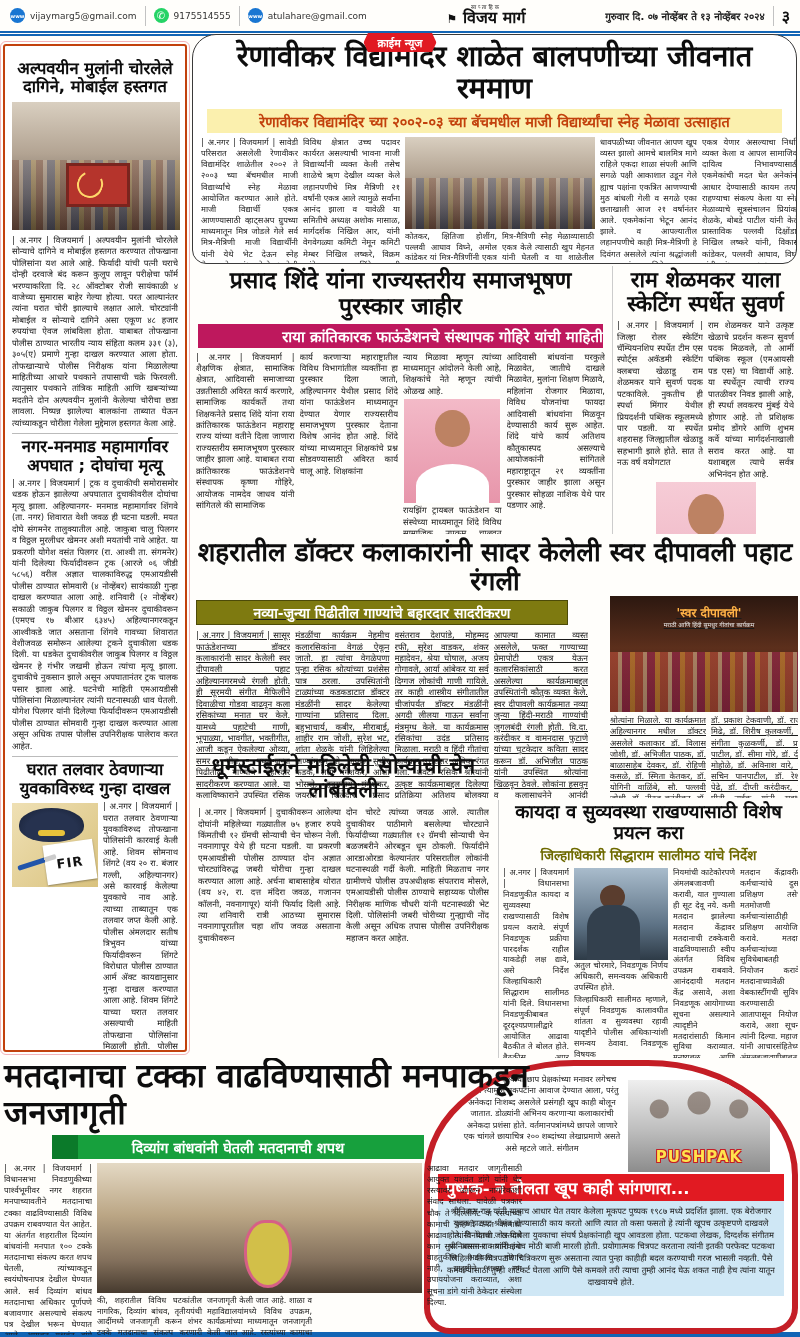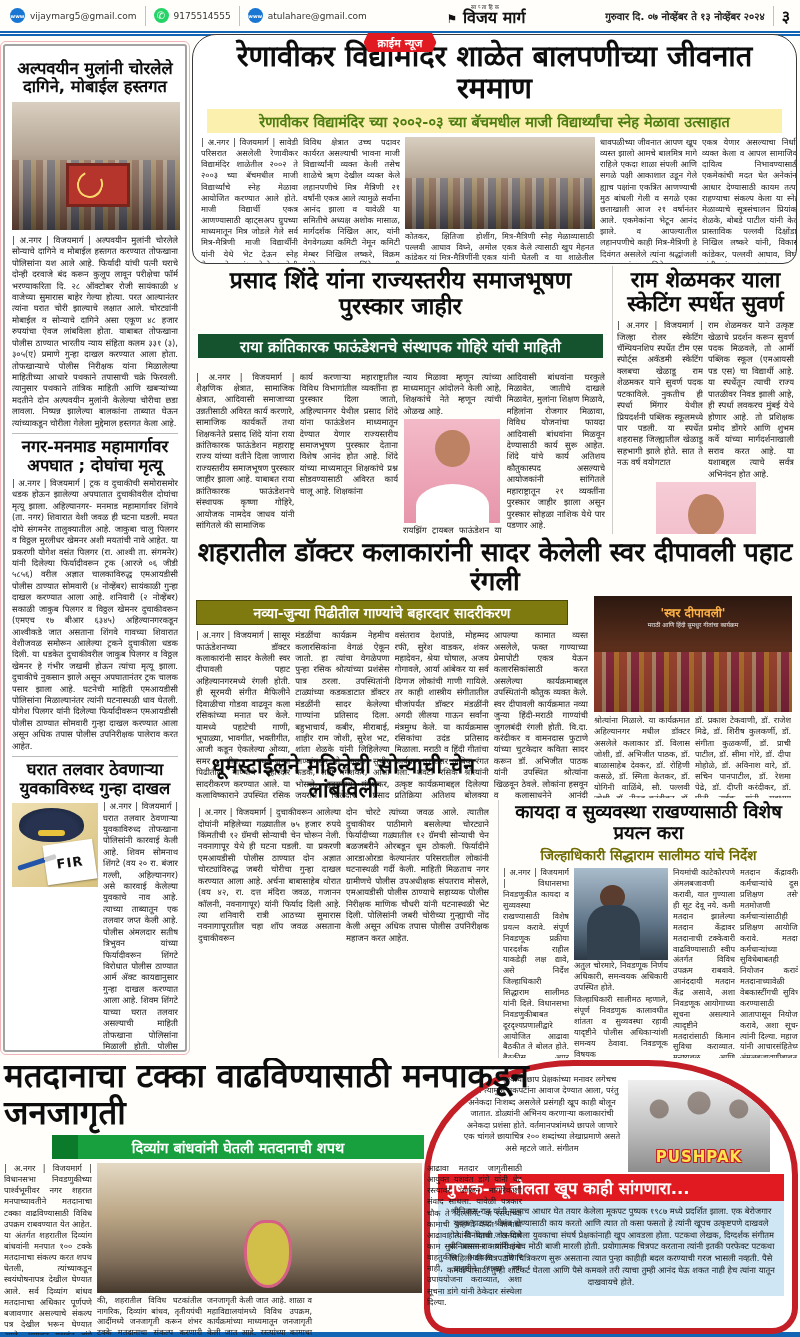--- a/index.html
+++ b/index.html
@@ -26,68 +26,68 @@
   .cols { display:flex; gap:5px; }
   .hl { font-weight:bold; color:#0d0d0d; text-align:center; line-height:1.12; }
   section { position:absolute; overflow:hidden; }
   .photo { position:relative; overflow:hidden; background:#998; }
   .crowd { background:linear-gradient(180deg,#d9cfc0 0%,#b3a493 40%,#7c6f63 72%,#3d352e 100%); }
   .crowd::after { content:""; position:absolute; left:0; right:0; bottom:0; height:55%; background:repeating-linear-gradient(90deg, rgba(120,60,40,.55) 0 7px, rgba(230,210,190,.45) 7px 11px, rgba(40,60,110,.5) 11px 19px, rgba(200,160,60,.4) 19px 24px); opacity:.55; }
   .caption { font-size:8.2px; line-height:1.34; text-align:justify; }
   .thinrule { border:0; border-top:1px solid #bbb; margin:4px 0; }
 
   
-  .crimebox { left:3px; top:44px; width:184px; height:1008px; border:2px solid #a3a3a3; outline:1px solid #f2b3b8; outline-offset:2px; border-radius:3px; background:#fff; padding:14px 7px 6px; }
+  .crimebox { left:3px; top:44px; width:184px; height:1008px; border:2px solid #c2410c; outline:1px solid #f2b3b8; outline-offset:2px; border-radius:3px; background:#fff; padding:14px 7px 6px; }
   .crimetag { position:absolute; left:50%; transform:translateX(-50%); top:33px; background:#e11a22; color:#fff; font-weight:bold; font-size:11px; padding:2px 14px; z-index:5; clip-path:polygon(6% 0,94% 0,100% 50%,94% 100%,6% 100%,0 50%); }
   .crime-hl { font-size:16.5px; }
   .crime-photo { width:168px; height:128px; margin:5px 0; }
   .board { position:absolute; left:32%; top:48%; width:38%; height:34%; background:#b5342c; border:3px solid #7a241e; z-index:2; }
   .board::before { content:""; position:absolute; left:15%; top:12%; width:38%; height:62%; border:2px solid #ffd76a; border-radius:50%; border-top-color:transparent; transform:rotate(20deg); }
   .firart { position:relative; float:left; width:86px; height:84px; margin:2px 5px 2px 0; background:linear-gradient(135deg,#efe0b4,#d9c27e); }
   .firart .cap { position:absolute; left:8%; top:6%; width:76%; height:40%; background:radial-gradient(ellipse at 50% 65%,#26324f 55%,#161f33 100%); border-radius:50% 50% 46% 46%; }
   .firart .cap::after { content:""; position:absolute; left:30%; bottom:18%; width:40%; height:16%; background:#e8c23a; border-radius:3px; }
   .firart .paper { position:absolute; right:4%; bottom:6%; width:58%; height:48%; background:#fff; transform:rotate(-8deg); box-shadow:0 1px 2px rgba(0,0,0,.35); display:flex; align-items:center; justify-content:center; }
   .firart .paper span { font-weight:bold; font-size:13px; letter-spacing:1px; color:#111; }
   .firart .pen { position:absolute; left:6%; bottom:26%; width:46%; height:5px; background:linear-gradient(90deg,#2255aa 70%,#ccc 70%); transform:rotate(-18deg); border-radius:2px; }
 
   
   .reunion { left:192px; top:34px; width:605px; height:230px; border:1.5px solid #3a3a3a; border-radius:24px 24px 14px 14px; padding:5px 8px 0; background:#fff; }
   .reunion .hl { font-size:29px; }
-  .subhead-yellow { background:#fbf0ae; color:#4d7c0f; font-weight:bold; font-size:14.5px; text-align:center; margin:4px 6px; padding:2px 0; }
+  .subhead-yellow { background:#fbf0ae; color:#c2410c; font-weight:bold; font-size:14.5px; text-align:center; margin:4px 6px; padding:2px 0; }
   .reunion .cols { margin-top:3px; }
   .reunion .col { width:97px; flex:0 0 auto; font-size:8.2px; }
   .reunion .fig { width:190px; flex:0 0 auto; }
   .reunion .fig .photo { width:190px; height:92px; }
   .reunion .capcols { display:flex; gap:5px; margin-top:3px; }
   .reunion .capcols .caption { width:92px; font-size:8px; }
 
   
   .award { left:192px; top:266px; width:417px; height:268px; padding:2px 4px; }
   .award .hl { font-size:23px; }
-  .banner-red { background:#14532d; color:#fff; font-weight:bold; font-size:15px; text-align:center; padding:2px 0; margin:14px 2px; }
+  .banner-red { background:#be185d; color:#fff; font-weight:bold; font-size:15px; text-align:right; padding:2px 0; margin:4px 2px; }
   .award .cols { margin-top:2px; }
   .award .col { width:100px; flex:1 1 0; }
   .portrait { position:relative; overflow:hidden; }
   .pinkbg { background:linear-gradient(180deg,#f3bac8,#e795aa); }
   .portrait .head { position:absolute; left:32%; top:10%; width:36%; height:36%; border-radius:50%; background:#bd8263; }
   .portrait .shirt { position:absolute; left:12%; bottom:-4%; width:76%; height:42%; border-radius:50% 50% 0 0; background:#fff; }
   .award .portrait { width:96px; height:104px; margin:2px auto; }
 
   
   .skating { left:612px; top:266px; width:186px; height:268px; padding:2px 4px; border-left:1px solid #ccc; }
   .skating .hl { font-size:21.5px; }
   .skating .cols { margin-top:4px; }
   .skating .col { width:88px; flex:1 1 0; }
   .skating .portrait { width:100px; height:118px; margin:2px auto; background:linear-gradient(180deg,#f6ccd6,#eeb2c2); }
 
   
   .concert { left:192px; top:536px; width:606px; height:262px; padding:2px 4px; }
   .concert .hl { font-size:26px; }
   .banner-olive { background:#7e7a10; border:1px solid #4c4a08; color:#fff; font-weight:bold; font-size:14px; text-align:center; padding:2px 0; margin:4px 0 5px; width:372px; }
-  .concert .wrap { display:flex; gap:6px; }
+  .concert .wrap { display:flex; gap:22px;text-decoration:underline; }
   .concert .left { width:392px; flex:0 0 auto; }
   .concert .left .col { width:94px; flex:1 1 0; }
   .concert .right { width:198px; flex:0 0 auto; }
   .swar { width:198px; height:116px; background:linear-gradient(180deg,#2c1810,#5c2f1c 45%,#241108); }
   .swar .t1 { color:#ffb347; font-weight:bold; font-size:12px; text-align:center; padding-top:8px; position:relative; z-index:2; }
   .swar .t2 { color:#eee; font-size:6px; text-align:center; position:relative; z-index:2; }
   .swar::after { content:""; position:absolute; left:0; right:0; bottom:0; height:52%; background:repeating-linear-gradient(90deg, rgba(190,80,60,.8) 0 8px, rgba(240,200,160,.7) 8px 12px, rgba(160,40,80,.8) 12px 20px, rgba(240,160,60,.7) 20px 25px); opacity:.75; }
   .concert .rcols { display:flex; gap:5px; margin-top:3px; }
   .concert .rcols .col { width:96px; font-size:8.2px; }
 

